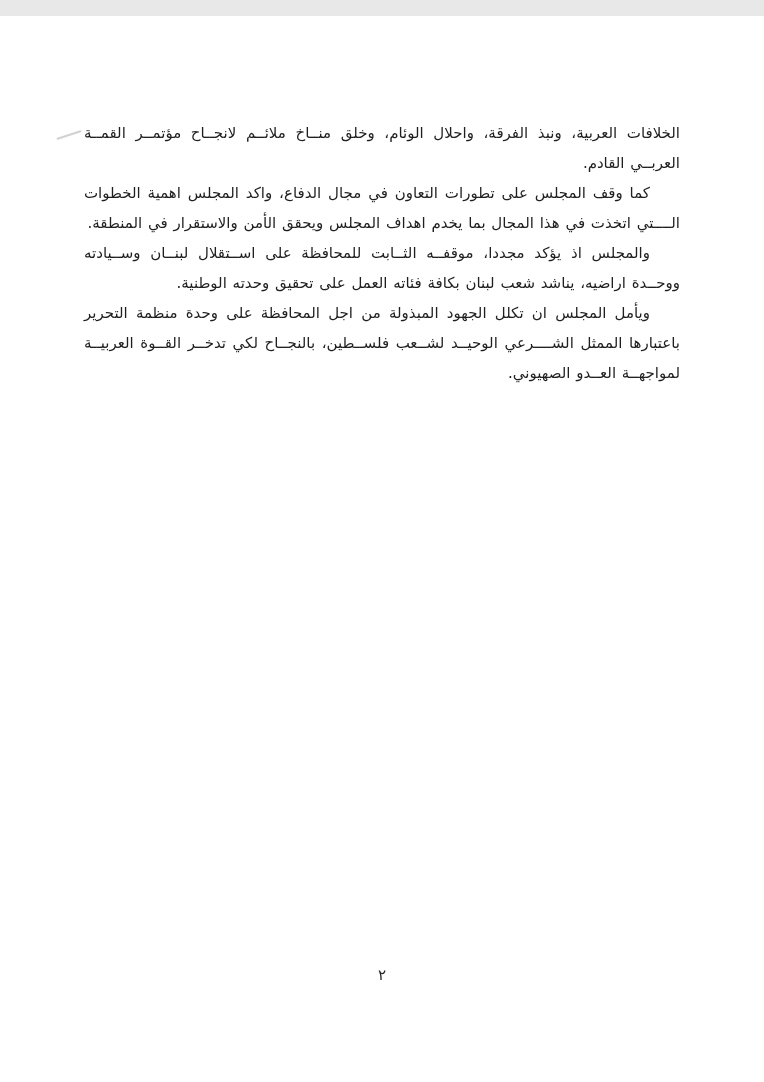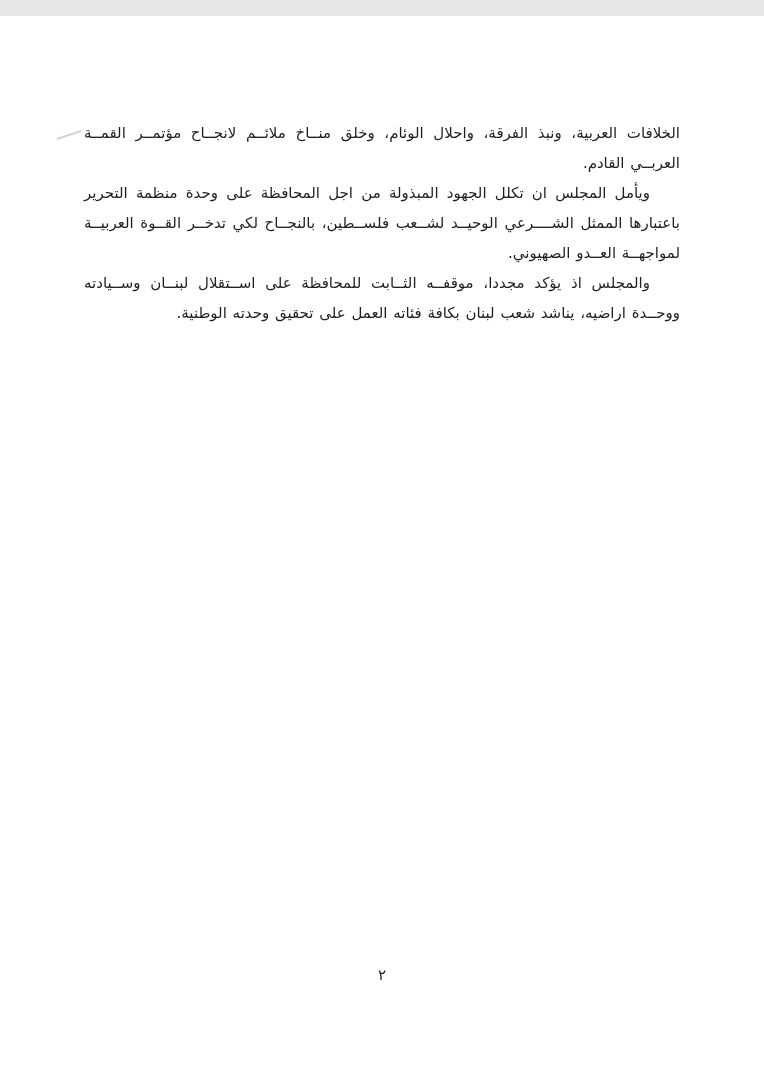--- a/index.html
+++ b/index.html
@@ -60,19 +60,20 @@
 </style>
 </head>
 <body>
 
 <div class="page">
 
   <span class="scan-artifact"></span>
 
   <div class="text-block">
     <p>الخلافات العربية، ونبذ الفرقة، واحلال الوئام، وخلق منــاخ ملائــم لانجــاح مؤتمــر القمــة العربــي القادم.</p>
+    <p class="indent">كما وقف المجلس على تطورات التعاون في مجال الدفاع، واكد المجلس اهمية الخطوات الــــتي اتخذت في هذا المجال بما يخدم اهداف المجلس ويحقق الأمن والاستقرار في المنطقة.</p>
+    <p class="indent">والمجلس اذ يؤكد مجددا، موقفــه الثــابت للمحافظة على اســتقلال لبنــان وســيادته ووحــدة اراضيه، يناشد شعب لبنان بكافة فئاته العمل على تحقيق وحدته الوطنية.</p>
     <p class="indent">ويأمل المجلس ان تكلل الجهود المبذولة من اجل المحافظة على وحدة منظمة التحرير باعتبارها الممثل الشــــرعي الوحيــد لشــعب فلســطين، بالنجــاح لكي تدخــر القــوة العربيــة لمواجهــة العــدو الصهيوني.</p>
-    <p class="indent">والمجلس اذ يؤكد مجددا، موقفــه الثــابت للمحافظة على اســتقلال لبنــان وســيادته ووحــدة اراضيه، يناشد شعب لبنان بكافة فئاته العمل على تحقيق وحدته الوطنية.</p>
   </div>
 
   <div class="page-number">٢</div>
 
 </div>
 
 </body></html>

